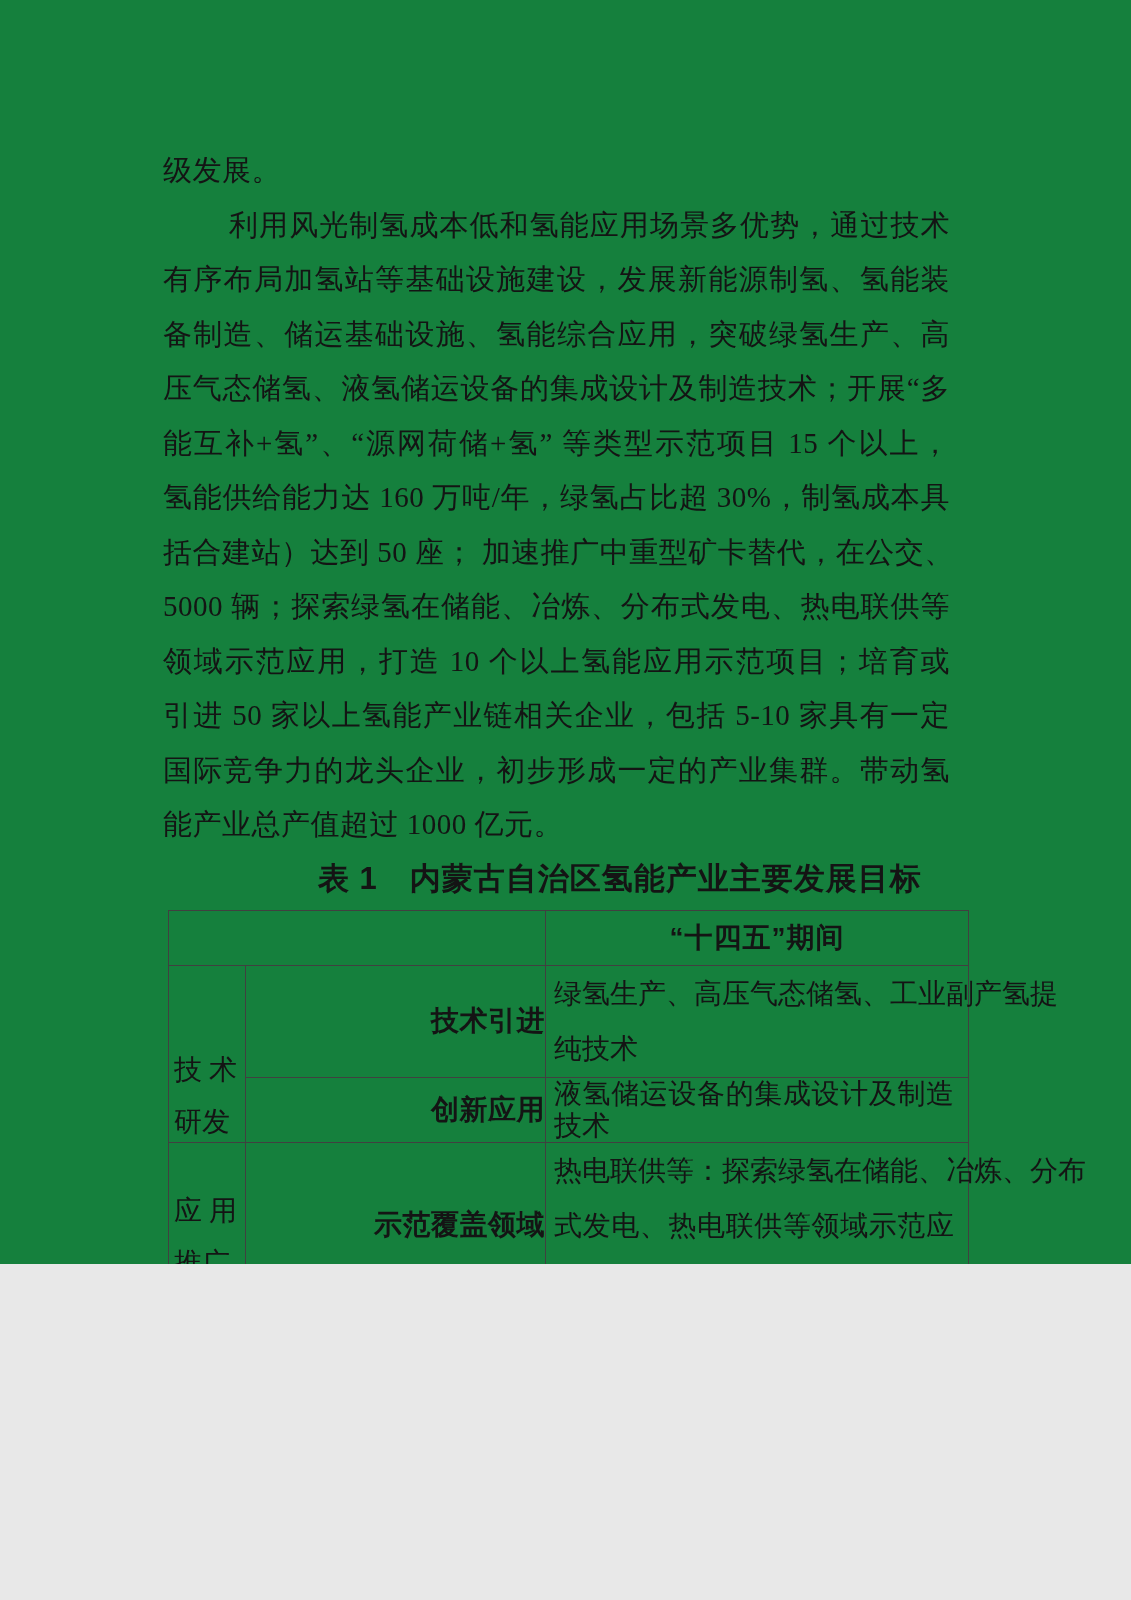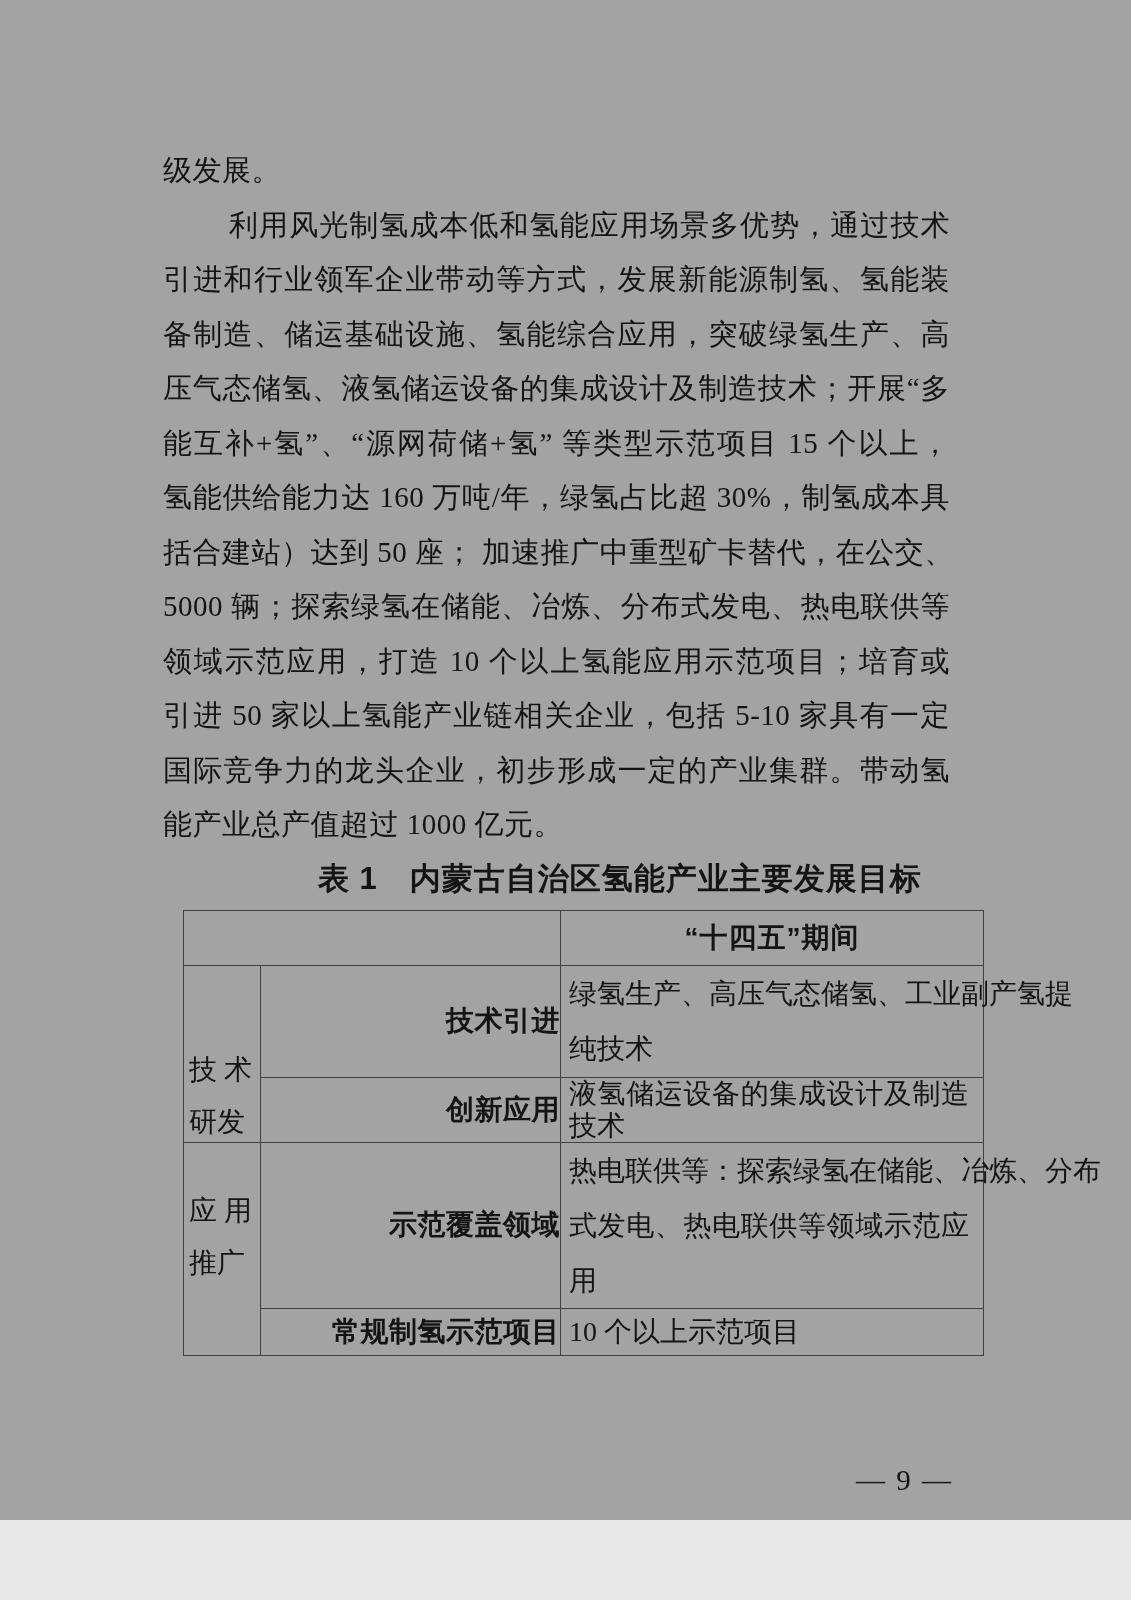--- a/index.html
+++ b/index.html
@@ -1,21 +1,21 @@
 <!DOCTYPE html>
 <html><head>
 <meta charset="utf-8">
 <style>
   * { margin:0; padding:0; box-sizing:border-box; }
   html,body { background:#e8e8e8; }
   .page {
     position:relative;
-    width:1131px; height:1520px;
+    width:1131px; height:1264px;
     margin:0 auto;
-    background:#a3a3a3;
+    background:#15803d;
     color:#141414;
     font-family:"Liberation Serif","DejaVu Serif",serif;
     overflow:hidden;
   }
   
   .content {
     position:absolute; left:163px; top:143px; width:787px;
   }
   .bline {
     font-size:29px;
@@ -35,21 +35,21 @@
     font-family:"Liberation Sans","DejaVu Sans",sans-serif;
     font-weight:700;
     font-size:31px;
     line-height:42px;
     letter-spacing:1px;
     white-space:nowrap;
   }
   
   table.goals {
     margin-top:10px;
-    margin-left:20px;
+    margin-left:5px;
     width:800px;
     border-collapse:collapse;
     table-layout:fixed;
   }
   table.goals td {
     border:1.5px solid #404040;
     vertical-align:middle;
     font-size:28px;
   }
   td.cat {
@@ -100,21 +100,21 @@
   }
 </style>
 </head>
 <body>
 
 <div class="page">
 
   <div class="content">
     <div class="bline end">级发展。</div>
     <div class="bline indent">利用风光制氢成本低和氢能应用场景多优势，通过技术</div>
-    <div class="bline">引进和行业领军企业带动等方式，发展新能源制氢、氢能装</div>
+    <div class="bline">有序布局加氢站等基础设施建设，发展新能源制氢、氢能装</div>
     <div class="bline">备制造、储运基础设施、氢能综合应用，突破绿氢生产、高</div>
     <div class="bline">压气态储氢、液氢储运设备的集成设计及制造技术；开展“多</div>
     <div class="bline">能互补+氢”、“源网荷储+氢” 等类型示范项目 15 个以上，</div>
     <div class="bline">氢能供给能力达 160 万吨/年，绿氢占比超 30%，制氢成本具</div>
     <div class="bline">括合建站）达到 50 座； 加速推广中重型矿卡替代，在公交、</div>
     <div class="bline">5000 辆；探索绿氢在储能、冶炼、分布式发电、热电联供等</div>
     <div class="bline">领域示范应用，打造 10 个以上氢能应用示范项目；培育或</div>
     <div class="bline">引进 50 家以上氢能产业链相关企业，包括 5-10 家具有一定</div>
     <div class="bline">国际竞争力的龙头企业，初步形成一定的产业集群。带动氢</div>
     <div class="bline end">能产业总产值超过 1000 亿元。</div>

